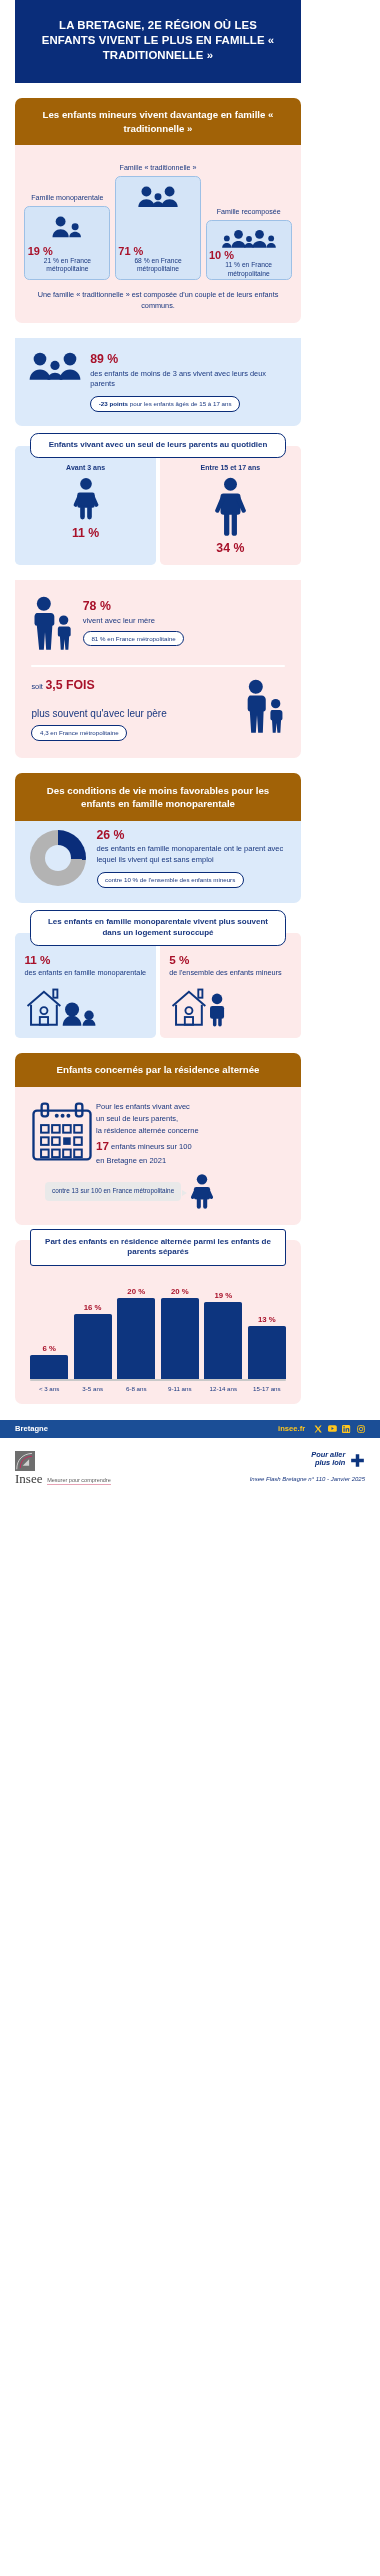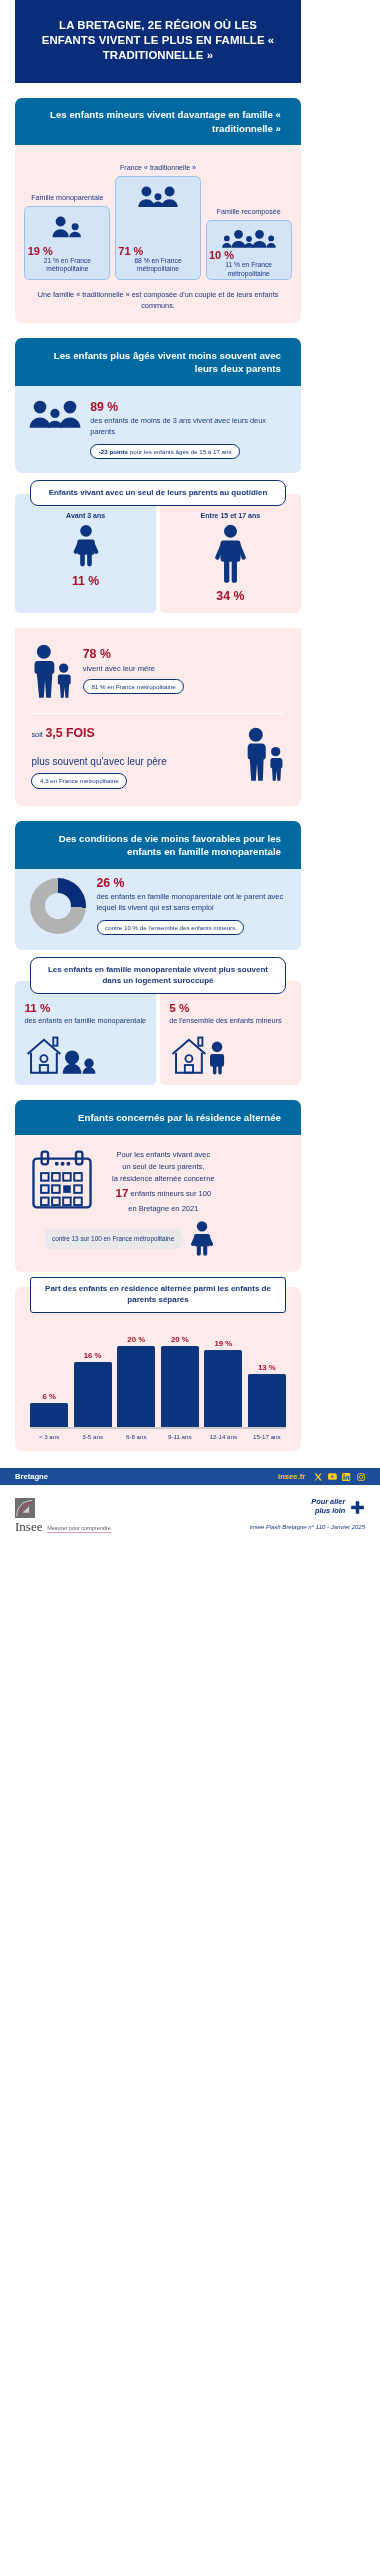--- a/index.html
+++ b/index.html
@@ -21,23 +21,23 @@
     text-align: center;
     font-weight: bold;
     font-size: 11.4px;
     line-height: 1.32;
     letter-spacing: 0.1px;
     padding: 17.6px 23.4px 20px;
     margin: 0 0 0 0;
   }
   .sec { margin-top: 15px; }
   .sec-head {
-    background: #0369a1;
+    background: #a16207;
     color: #fff;
-    text-align: right;
+    text-align: center;
     font-weight: bold;
     font-size: 9.7px;
     line-height: 1.38;
     border-radius: 7px 7px 0 0;
     padding: 10.5px 20px 10.5px;
   }
   .body-pink { background: #fdeaea; border-radius: 0 0 7px 7px; }
   .body-blue { background: #dceafa; border-radius: 0 0 7px 7px; }
 
   .note {
@@ -148,21 +148,21 @@
   
   .so-cols { display: flex; gap: 3.5px; margin-top: -13px; }
   .so-col { flex: 1; border-radius: 4.7px; padding: 20px 9.4px 10.5px; }
   .so-col.blue { background: #dceafa; }
   .so-col.pink { background: #fdeaea; }
   .so-num { font-size: 11.7px; }
   .so-desc { color: #19377f; font-size: 7.3px; line-height: 1.4; margin-top: 1.8px; }
   .so-icon { margin-top: 8.2px; }
 
   
-  .ra-row { display: flex; align-items: flex-start; gap: 18px; padding: 14px 15px 3.5px; text-align: center; }
+  .ra-row { display: flex; align-items: flex-start; gap: 2px; padding: 14px 15px 3.5px; }
   .ra-txt { color: #19377f; font-size: 7.5px; line-height: 1.58; }
   .ra-17 { color: #a8112a; font-weight: bold; font-size: 11.7px; vertical-align: -1.2px; }
   .ra-bubble-row { display: flex; align-items: center; gap: 8.2px; padding: 2.3px 15px 15px 30px; }
   .ra-bubble {
     background: #e9e9e9; color: #19377f; font-size: 6.4px; line-height: 1.35;
     border-radius: 4.1px; padding: 5.3px 7px; position: relative;
   }
   .ra-bubble::after {
     content: ""; position: absolute; right: -5.3px; bottom: 5.3px;
     border-left: 5.9px solid #e9e9e9;
@@ -234,21 +234,21 @@
                 </svg>
               </div>
               <div>
                 <div class="fam-num">19 %</div>
                 <div class="fam-sub">21 % en France métropolitaine</div>
               </div>
             </div>
           </div>
 
           <div class="fam-col">
-            <div class="fam-caption">France « traditionnelle »</div>
+            <div class="fam-caption">Famille « traditionnelle »</div>
             <div class="fam-card h-trad">
               <div class="fam-figs">
                 <svg width="44" height="23.4" viewBox="0 0 76 40">
                   <circle cx="18" cy="11" r="8.5" fill="#0d357f"></circle>
                   <path d="M4 38c0-8 6.3-13.5 14-13.5S32 30 32 38z" fill="#0d357f"></path>
                   <circle cx="38" cy="20" r="6" fill="#0d357f"></circle>
                   <path d="M28 38c0-5.6 4.5-9.5 10-9.5S48 32.4 48 38z" fill="#0d357f"></path>
                   <circle cx="58" cy="11" r="8.5" fill="#0d357f"></circle>
                   <path d="M44 38c0-8 6.3-13.5 14-13.5S72 30 72 38z" fill="#0d357f"></path>
                 </svg>
@@ -284,21 +284,20 @@
             </div>
           </div>
 
         </div>
         <div class="fam-foot note" style="text-align:center">Une famille « traditionnelle » est composée d'un couple et de leurs enfants communs.</div>
       </div>
     </div>
   </div>
 
   <div class="sec">
-    <div class="sec-head">Les enfants plus âgés vivent moins souvent avec leurs deux parents</div>
     <div class="body-blue">
       <div class="s2-row">
         <div>
           <svg width="54" height="30" viewBox="0 0 92 52">
             <circle cx="20" cy="14" r="11" fill="#0d357f"></circle>
             <path d="M2 50c0-10.5 8-18 18-18s18 7.5 18 18z" fill="#0d357f"></path>
             <circle cx="46" cy="25" r="8" fill="#0d357f"></circle>
             <path d="M33 50c0-7.4 5.8-12.5 13-12.5S59 42.6 59 50z" fill="#0d357f"></path>
             <circle cx="72" cy="14" r="11" fill="#0d357f"></circle>
             <path d="M54 50c0-10.5 8-18 18-18s18 7.5 18 18z" fill="#0d357f"></path>

